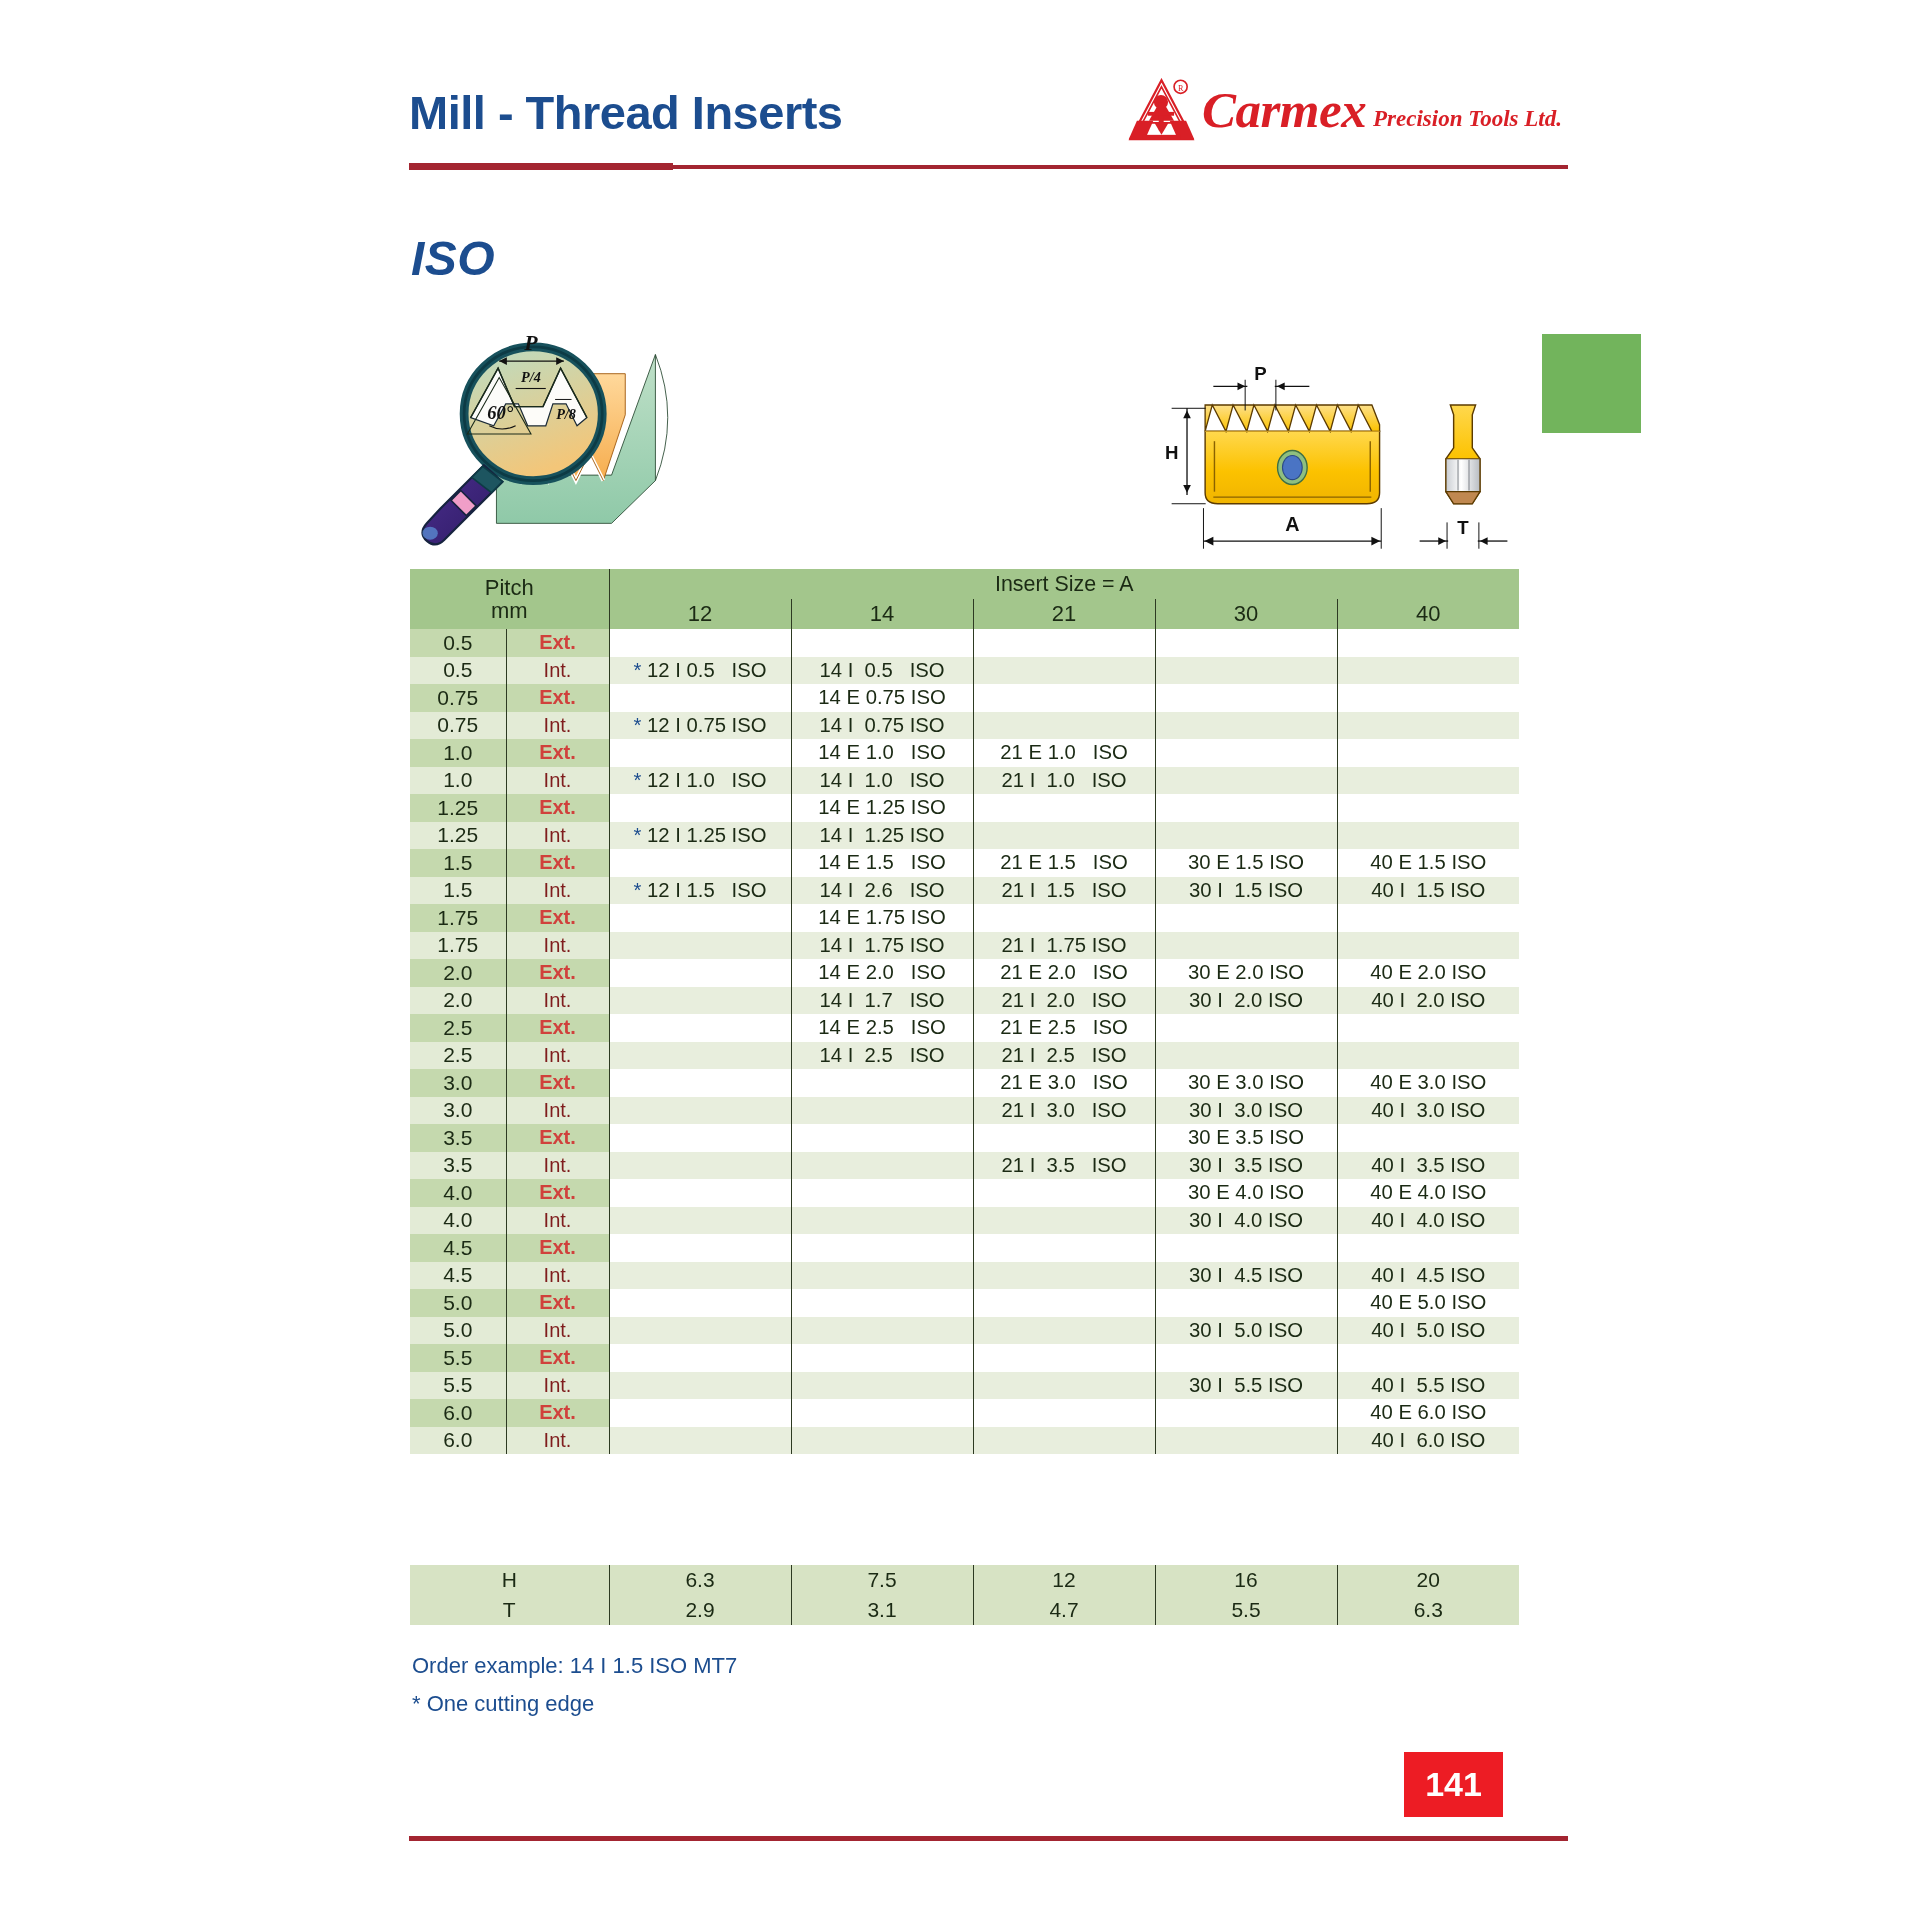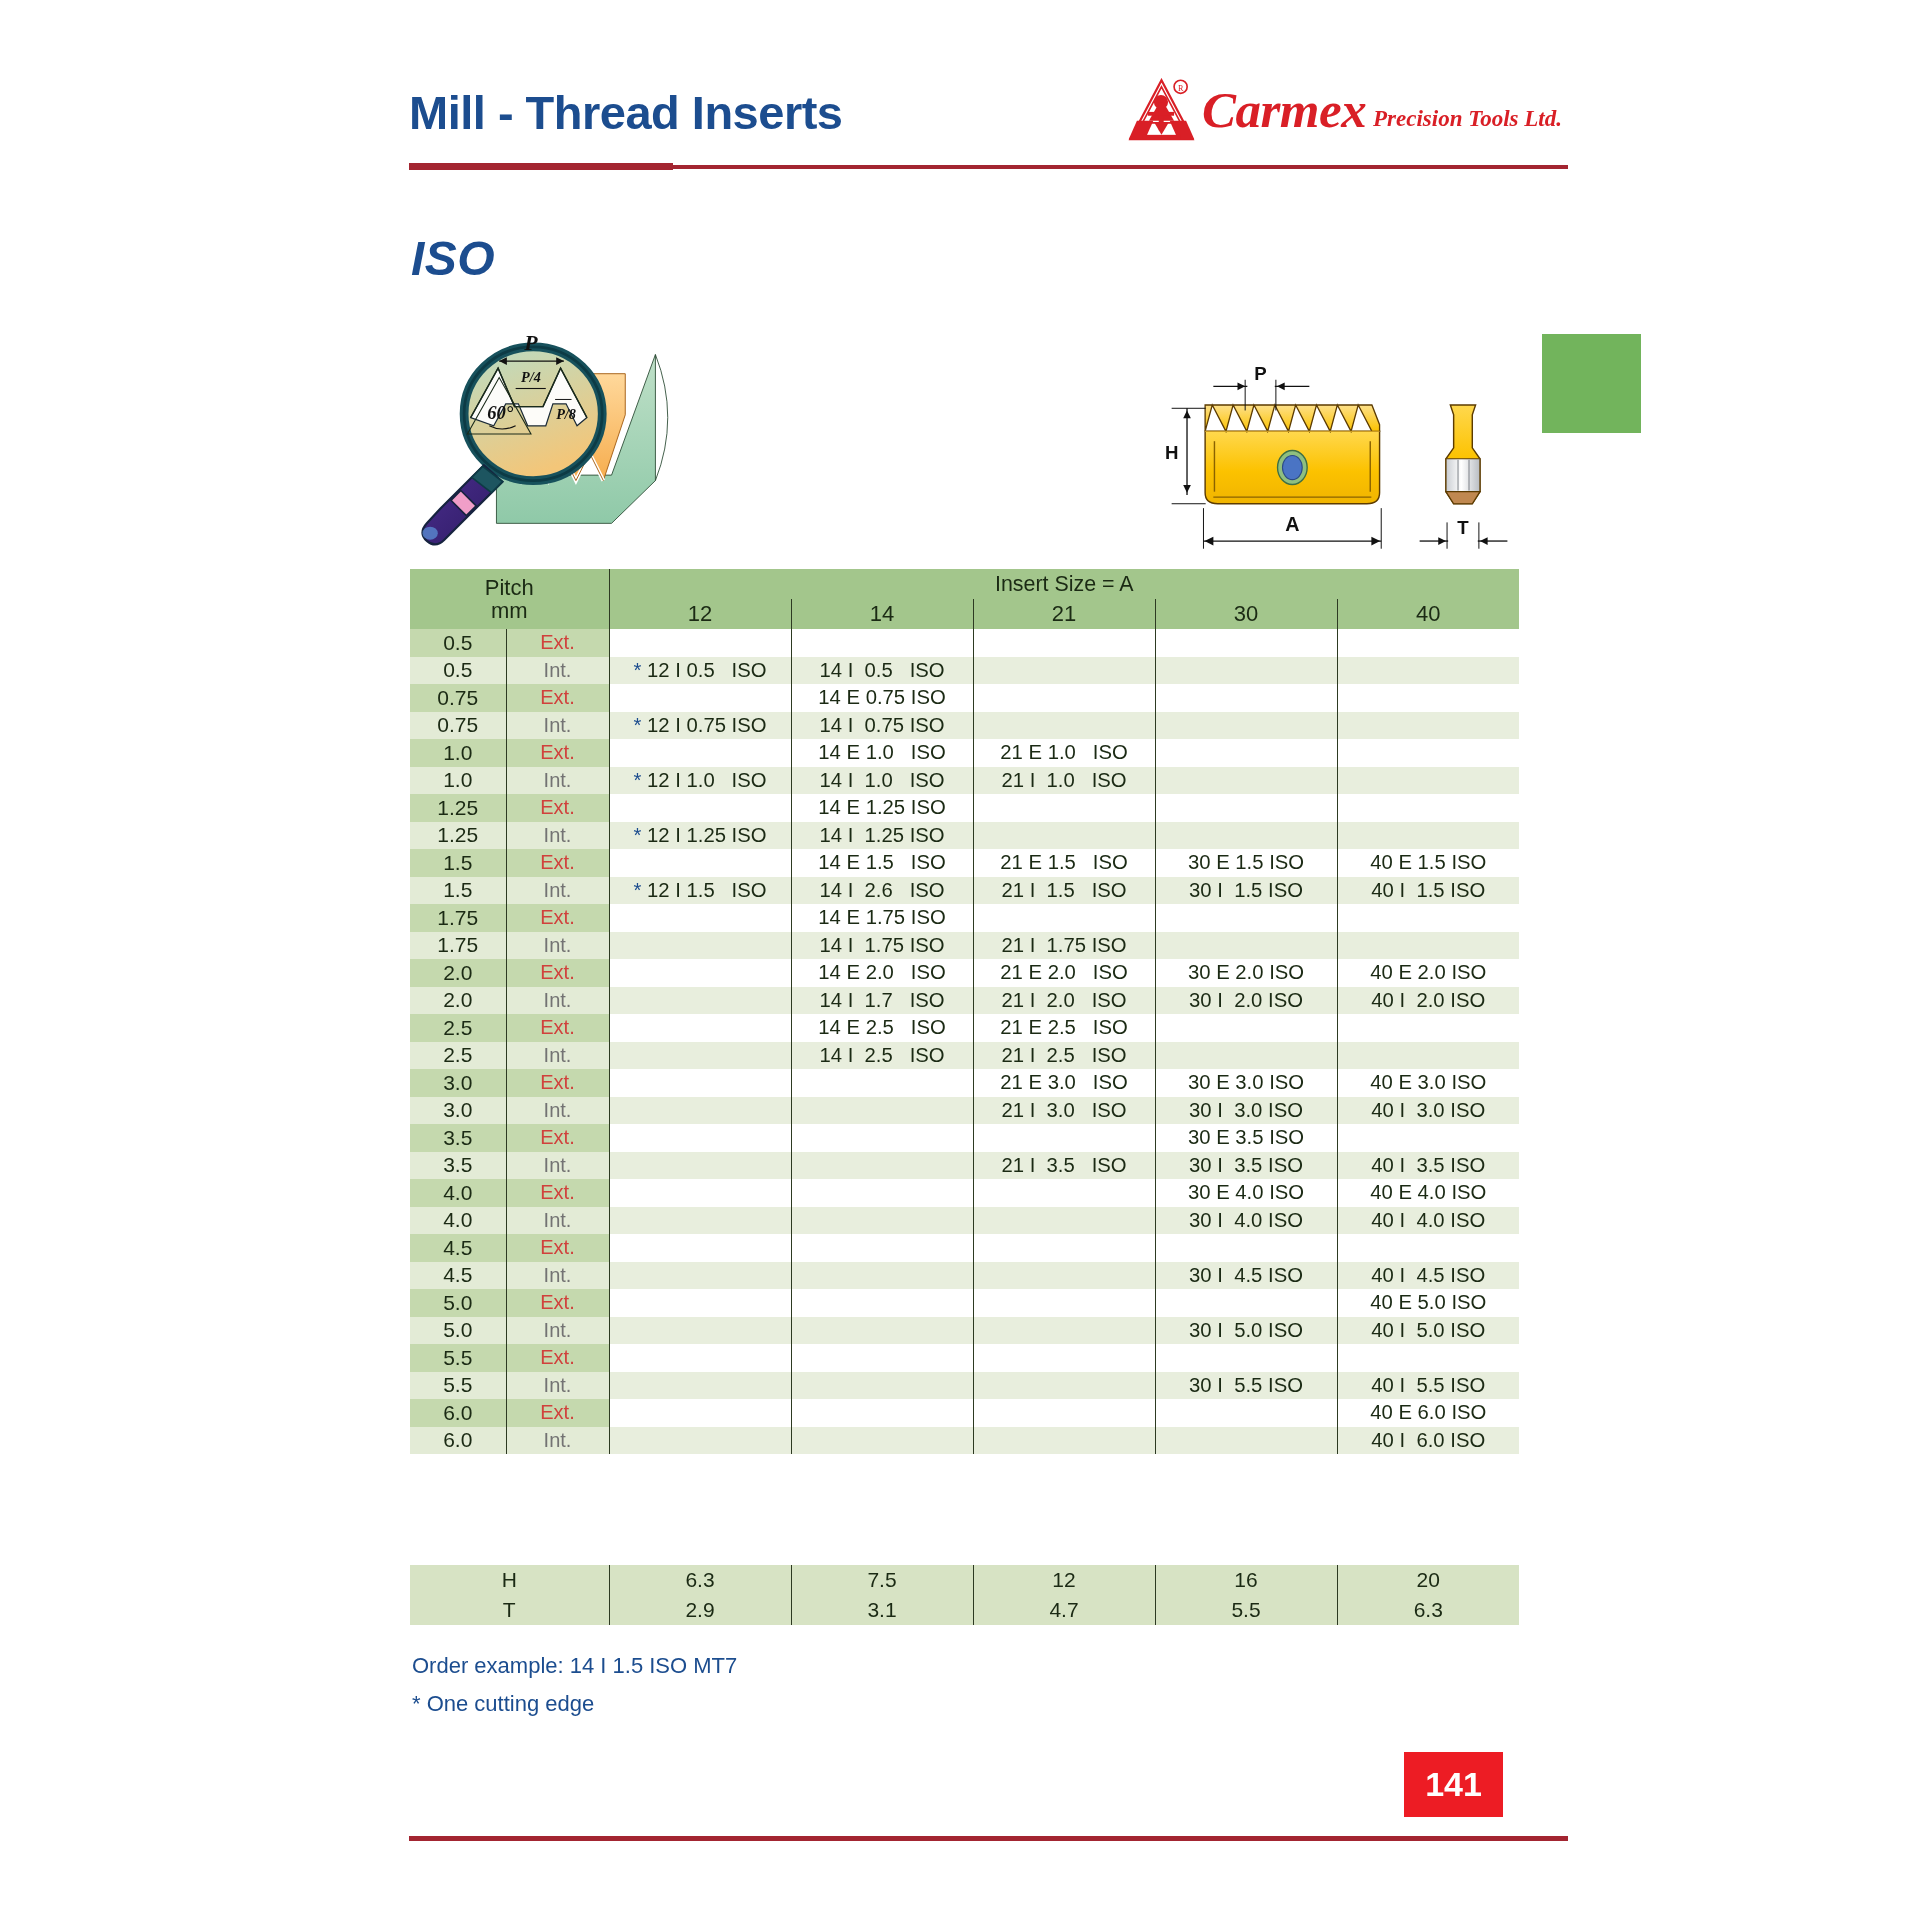--- a/index.html
+++ b/index.html
@@ -192,22 +192,22 @@
     border-right: 1.1px solid #2d3a22;
     font-size: 20px;
   }
   td.data-cell {
     border-right: 1.1px solid #2d3a22;
     font-size: 20.3px;
     white-space: pre;
   }
   td.data-cell.last { border-right: none; }
 
-  .t-ext { color: #d0413c; }
-  .t-int { color: #737373; text-align: center; }
+  .t-ext { color: #d0413c; font-weight: bold; }
+  .t-int { color: #7f1d1d; text-align: center; }
   .star  { color: #1c4d8f; }
 
   
   .tbl-ht {
     position: absolute;
     left: 410px;
     top: 1565px;
     width: 1108px;
     border-collapse: collapse;
     table-layout: fixed;

